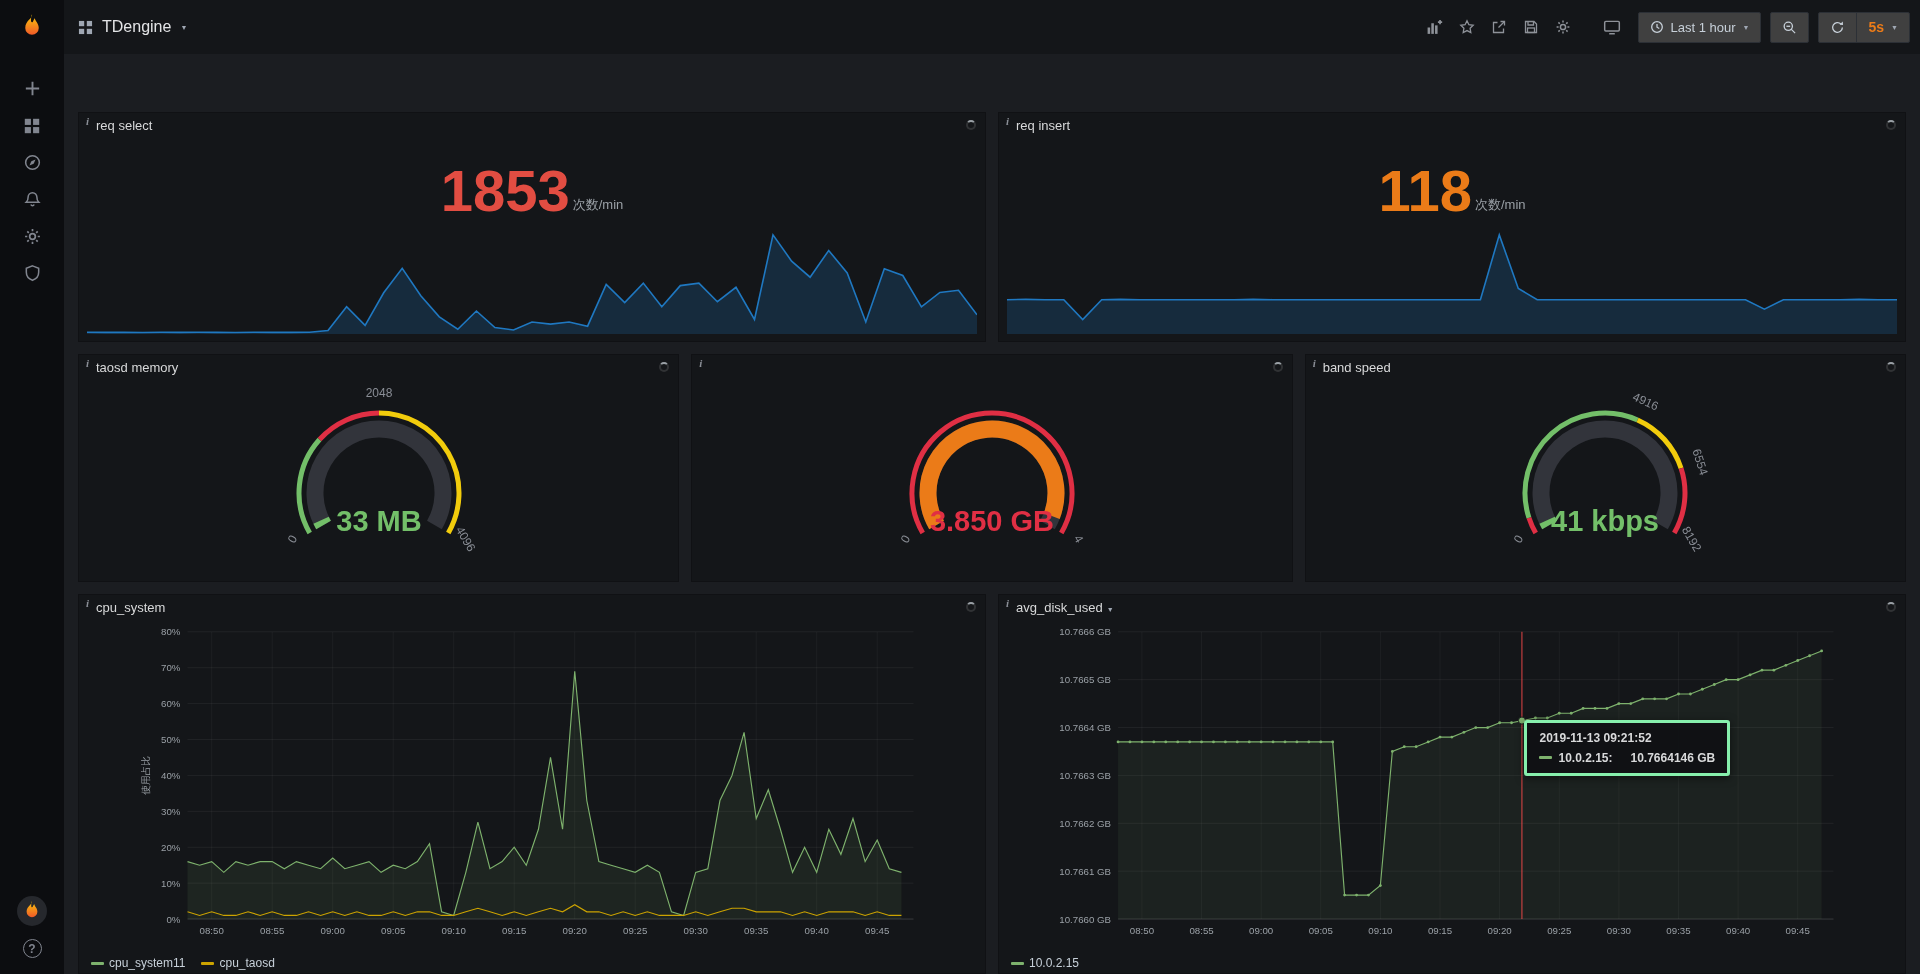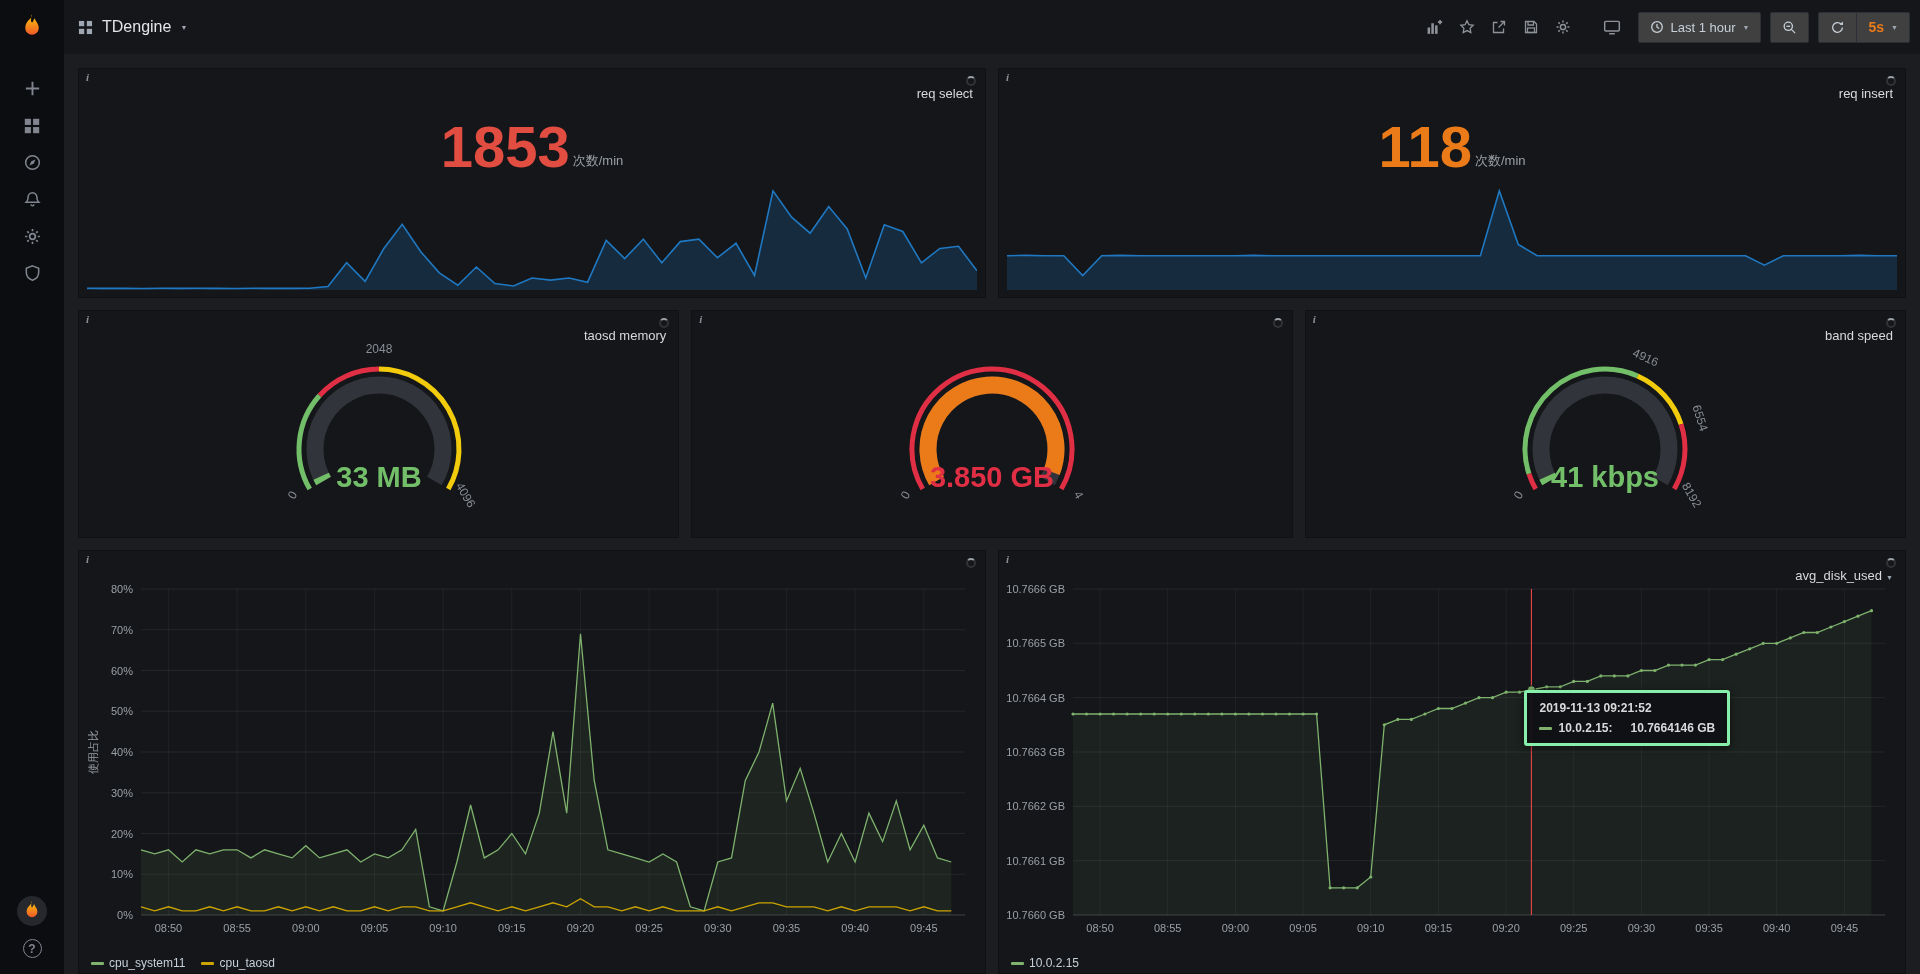--- a/index.html
+++ b/index.html
@@ -17,21 +17,21 @@
   .side-btn { width:64px; height:37px; background:none; border:none; color:#81858f; display:flex;
     align-items:center; justify-content:center; cursor:pointer; padding:0; }
   .side-bottom { margin-top:auto; display:flex; flex-direction:column; align-items:center; gap:13px; padding-bottom:16px; }
   .avatar { width:30px; height:30px; border-radius:50%; background:#26282d; display:flex; align-items:center;
     justify-content:center; overflow:hidden; cursor:pointer; }
   .help-circle { width:19px; height:19px; border:1.5px solid #81858f; border-radius:50%; color:#81858f;
     font-size:12px; font-weight:bold; display:flex; align-items:center; justify-content:center;
     background:none; cursor:pointer; padding:0; }
 
   
-  .main { flex:1; display:flex; flex-direction:column; min-width:0; }
+  .main { flex:1; display:flex; flex-direction:column; min-width:0;gap:44px; }
 
   .navbar { height:54px; background:#141619; display:flex; align-items:center; justify-content:space-between;
     padding:0 10px 0 14px; flex:none; }
   .nav-left { display:flex; align-items:center; gap:9px; cursor:pointer; }
   .nav-dash-icon { color:#9fa7b3; display:flex; }
   .nav-title { color:#e3e4e6; font-size:16px; }
   .caret { font-size:7px; color:#9fa7b3; }
   .nav-right { display:flex; align-items:center; }
   .nav-btn { background:none; border:none; color:#8e9299; padding:0 8px; height:32px; display:flex;
     align-items:center; cursor:pointer; }
@@ -44,21 +44,21 @@
   .tv-gap { margin-left:16px; }
 
   
   .dashboard { flex:1; padding:14px 14px 0 14px; display:flex; flex-direction:column; gap:12px; min-height:0; }
   .row { display:flex; gap:12px; }
   .row1 { height:230px; flex:none; }
   .row2 { height:228px; flex:none; }
   .row3 { flex:1; min-height:0; }
   .panel { flex:1; position:relative; background:#141619; border:1px solid #101114; overflow:hidden; }
 
-  .p-title { position:absolute; top:0; left:17px; right:0; height:26px; line-height:26px; margin:12px; text-align:right;
+  .p-title { position:absolute; top:0; left:17px; right:0; height:26px; line-height:26px; margin:0; text-align:left;
     font-size:13px; font-weight:500; color:#d8d9da; cursor:pointer; z-index:3; }
   .title-caret { font-size:7px; color:#9fa7b3; margin-left:4px; }
   .p-info { position:absolute; top:2px; left:7px; font:italic bold 11px "Liberation Serif", serif; color:#8a8e96;
     z-index:4; cursor:pointer; }
   .p-spin { position:absolute; top:7px; right:9px; width:10px; height:10px; border:2px solid rgba(255,255,255,0.12);
     border-top-color:#9aa0a6; border-radius:50%; z-index:4; }
 
   
   .stat { position:absolute; top:26px; left:0; right:0; height:46%; display:flex; align-items:center;
     justify-content:center; z-index:2; }
@@ -336,20 +336,21 @@
                 <text x="150" y="150" fill="#73bf69" font-size="29" font-weight="bold" text-anchor="middle">41 kbps</text>
               </svg>
           </div>
         </section>
       </div>
 
       <div class="row row3">
         <section class="panel">
           <span class="p-info">i</span>
           <span class="p-spin"></span>
+          <h2 class="p-title"><span>cpu_system</span></h2>
           <svg class="graph" id="graph5" viewBox="0 0 898 370">
               <line x1="58" y1="336" x2="882" y2="336" stroke="rgba(255,255,255,0.07)"></line>
               <text x="50" y="340" fill="#9aa0a6" font-size="11" text-anchor="end">0%</text>
               <line x1="58" y1="295.25" x2="882" y2="295.25" stroke="rgba(255,255,255,0.07)"></line>
               <text x="50" y="299.25" fill="#9aa0a6" font-size="11" text-anchor="end">10%</text>
               <line x1="58" y1="254.5" x2="882" y2="254.5" stroke="rgba(255,255,255,0.07)"></line>
               <text x="50" y="258.5" fill="#9aa0a6" font-size="11" text-anchor="end">20%</text>
               <line x1="58" y1="213.75" x2="882" y2="213.75" stroke="rgba(255,255,255,0.07)"></line>
               <text x="50" y="217.75" fill="#9aa0a6" font-size="11" text-anchor="end">30%</text>
               <line x1="58" y1="173" x2="882" y2="173" stroke="rgba(255,255,255,0.07)"></line>

